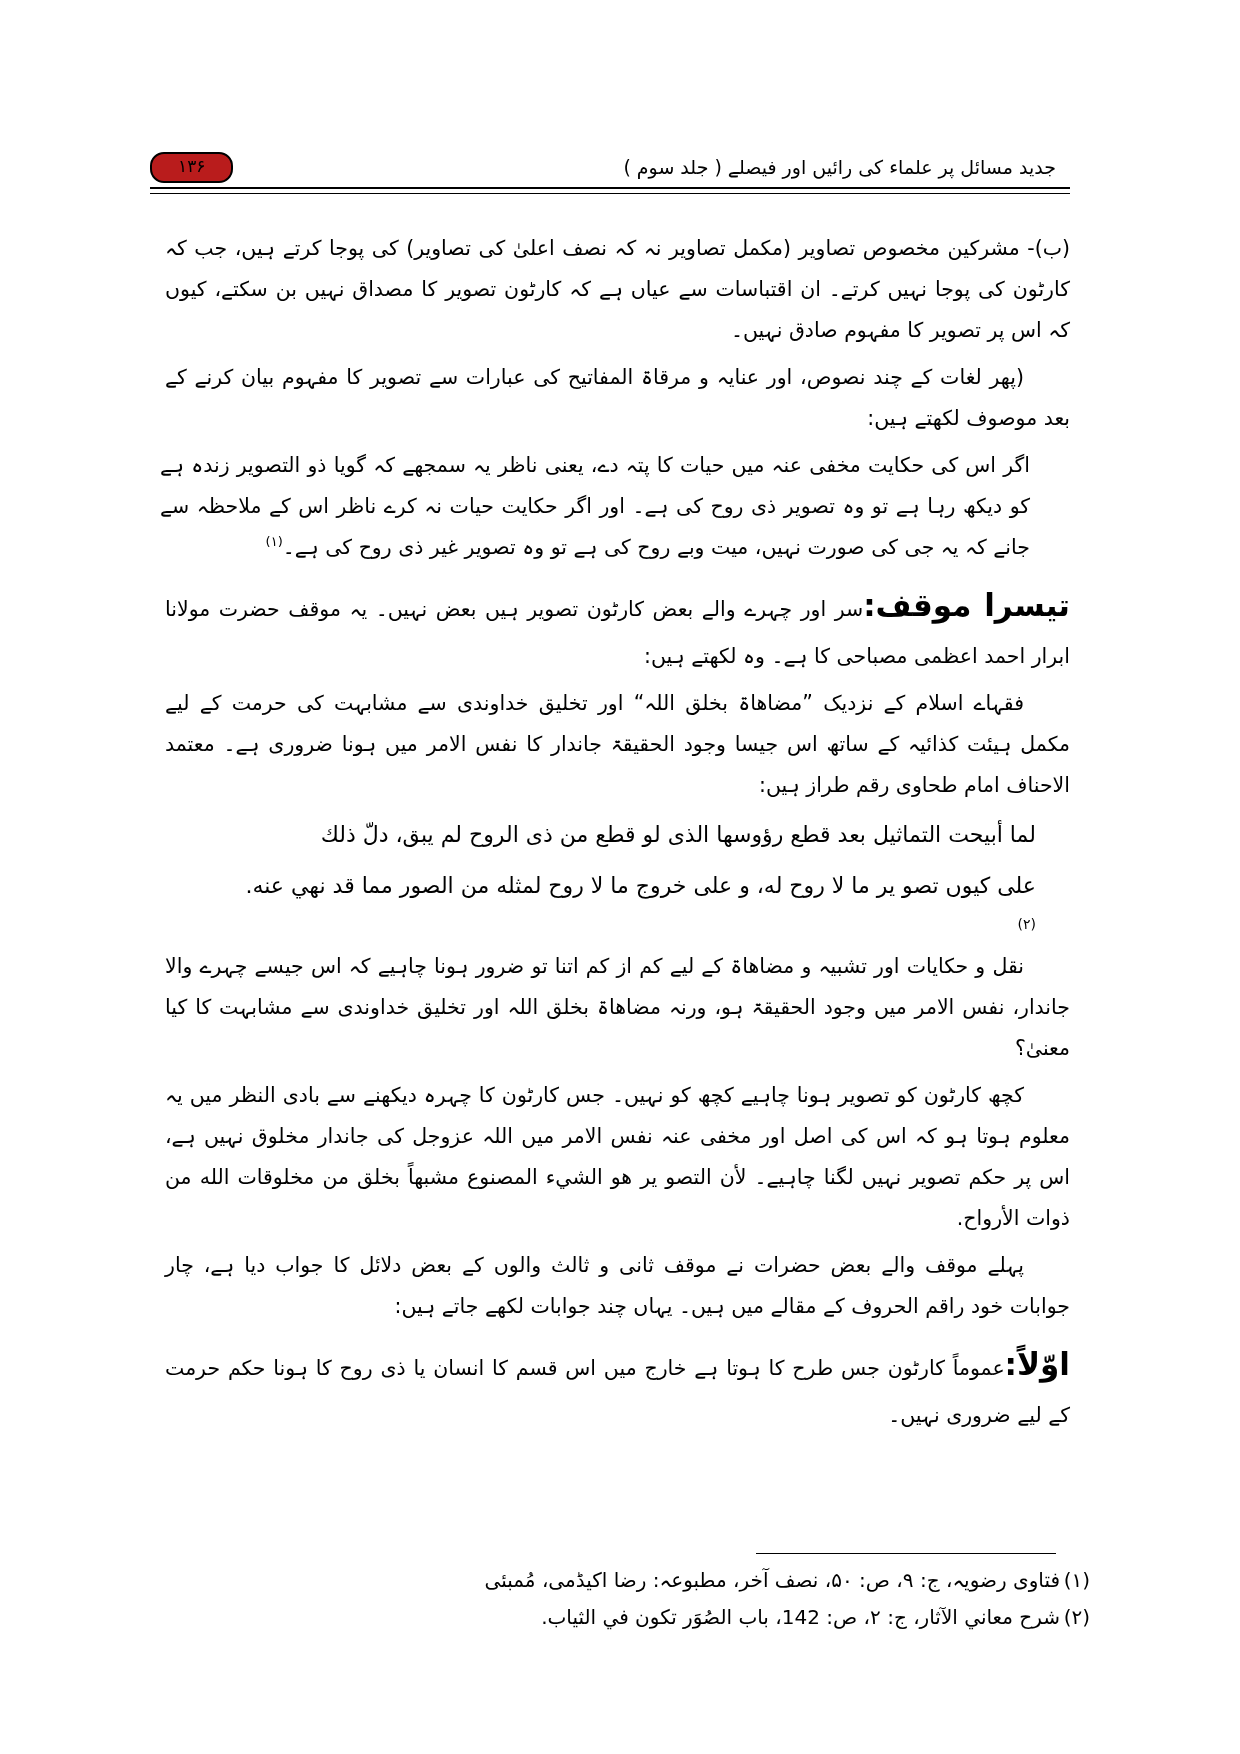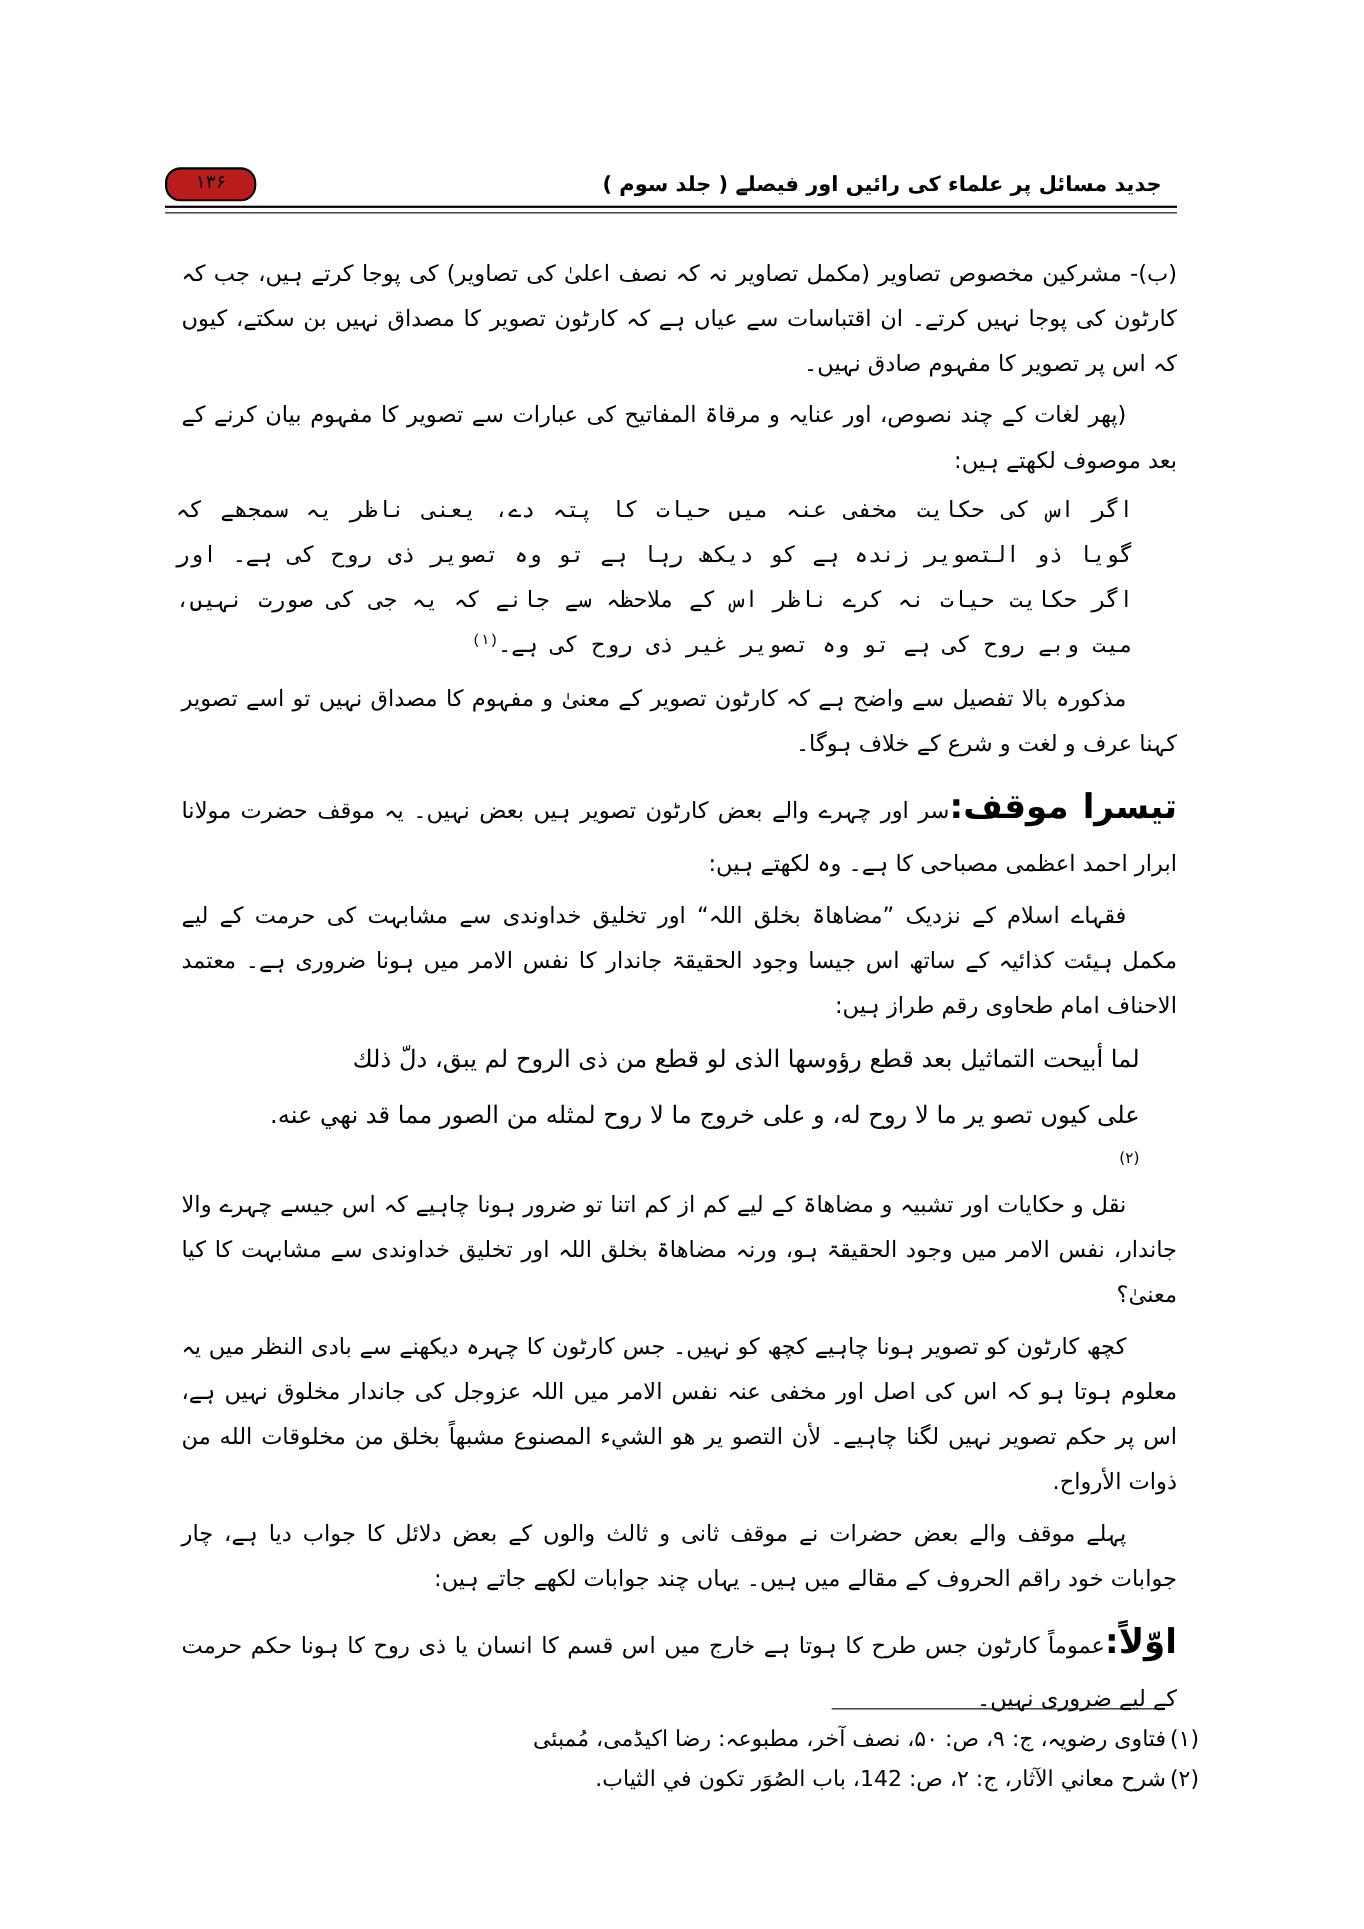--- a/index.html
+++ b/index.html
@@ -36,21 +36,21 @@
     height: 4px;
   }
   .header-title {
     position: absolute;
     right: 0px;
     top: 6px;
     background: #fff;
     padding: 0 14px;
     font-family: "DejaVu Sans", sans-serif;
     font-size: 19px;
-    font-weight: 700;
+    font-weight: 400;
     direction: rtl;
     white-space: nowrap;
   }
   .page-number-box {
     position: absolute;
     left: 0px;
     top: 2px;
     background: #b91c1c;
     border: 2px solid #000;
     border-radius: 14px;
@@ -75,21 +75,20 @@
   }
   .big-lead {
     font-weight: 700;
     font-size: 31px;
   }
   .quote-block {
     margin: 4px 0 6px 0;
     padding-right: 40px;
     padding-left: 10px;
     text-align: justify;
-    font-family: Liberation Mono, monospace;
   }
   .arabic {
     font-family: "DejaVu Sans", sans-serif;
     font-size: 22px;
     line-height: 1.95;
     text-align: justify;
     padding: 0 34px;
     margin: 8px 0 2px 0;
   }
   .footnote-ref {
@@ -138,21 +137,20 @@
   <div class="content">
 
     <p>(ب)- مشرکین مخصوص تصاویر (مکمل تصاویر نہ کہ نصف اعلیٰ کی تصاویر) کی پوجا کرتے ہیں، جب کہ کارٹون کی پوجا نہیں کرتے۔ ان اقتباسات سے عیاں ہے کہ کارٹون تصویر کا مصداق نہیں بن سکتے، کیوں کہ اس پر تصویر کا مفہوم صادق نہیں۔</p>
 
     <p class="indent">(پھر لغات کے چند نصوص، اور عنایہ و مرقاۃ المفاتیح کی عبارات سے تصویر کا مفہوم بیان کرنے کے بعد موصوف لکھتے ہیں:</p>
 
     <p class="quote-block">
       <span>اگر اس کی حکایت مخفی عنہ میں حیات کا پتہ دے، یعنی ناظر یہ سمجھے کہ گویا ذو التصویر زندہ ہے کو دیکھ رہا ہے تو وہ تصویر ذی روح کی ہے۔ اور اگر حکایت حیات نہ کرے ناظر اس کے ملاحظہ سے جانے کہ یہ جی کی صورت نہیں، میت وبے روح کی ہے تو وہ تصویر غیر ذی روح کی ہے۔</span><span class="footnote-ref">(۱)</span>
     </p>
 
-    <p class="indent">مذکورہ بالا تفصیل سے واضح ہے کہ کارٹون تصویر کے معنیٰ و مفہوم کا مصداق نہیں تو اسے تصویر کہنا عرف و لغت و شرع کے خلاف ہوگا۔</p>
 
     <p>
       <span class="big-lead">تیسرا موقف:</span><span>سر اور چہرے والے بعض کارٹون تصویر ہیں بعض نہیں۔ یہ موقف حضرت مولانا ابرار احمد اعظمی مصباحی کا ہے۔ وہ لکھتے ہیں:</span>
     </p>
 
     <p class="indent">فقہاے اسلام کے نزدیک ”مضاھاۃ بخلق اللہ“ اور تخلیق خداوندی سے مشابہت کی حرمت کے لیے مکمل ہیئت کذائیہ کے ساتھ اس جیسا وجود الحقیقۃ جاندار کا نفس الامر میں ہونا ضروری ہے۔ معتمد الاحناف امام طحاوی رقم طراز ہیں:</p>
 
     <p class="arabic">لما أبیحت التماثیل بعد قطع رؤوسها الذی لو قطع من ذی الروح لم یبق، دلّ ذلك</p>
     <p class="arabic">علی کیوں تصو یر ما لا روح له، و علی خروج ما لا روح لمثله من الصور مما قد نهي عنه.</p>
     <p class="note-num-line">(۲)</p>

